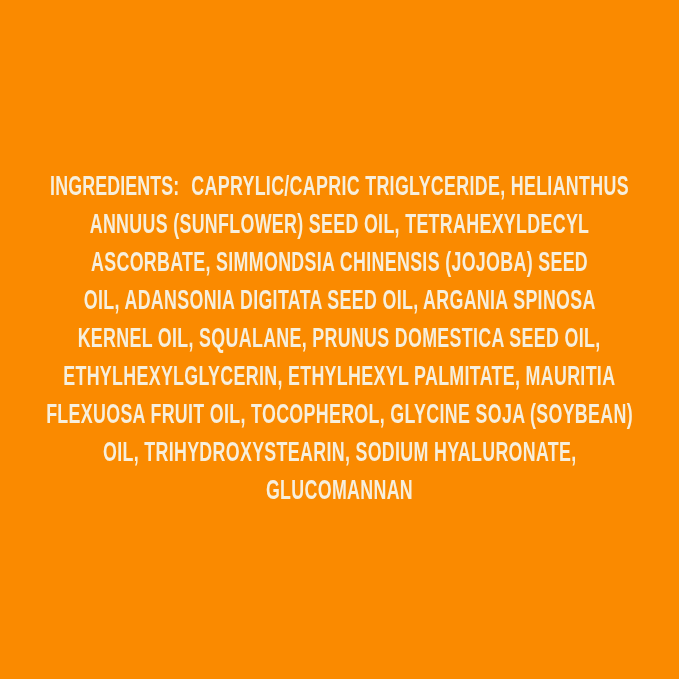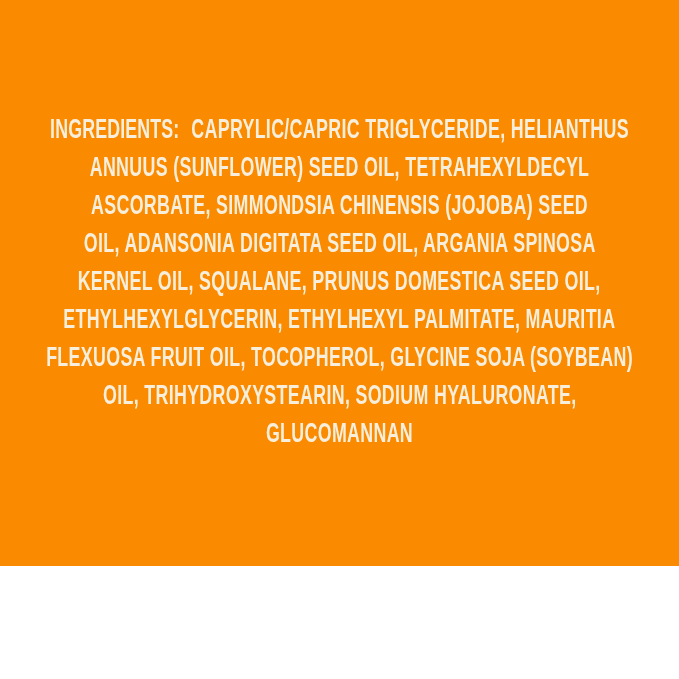--- a/index.html
+++ b/index.html
@@ -8,21 +8,21 @@
   }
   * { margin: 0; padding: 0; box-sizing: border-box; }
   html, body {
     width: 679px;
     height: 679px;
     overflow: hidden;
     font-family: "Liberation Sans", sans-serif;
   }
   .canvas {
     width: 679px;
-    height: 566px;
+    height: 679px;
     background: var(--background, #FA8A00);
     display: flex;
     align-items: center;
     justify-content: center;
   }
   .text-block {
     display: flex;
     flex-direction: column;
     align-items: center;
     transform: translateY(-2px);

